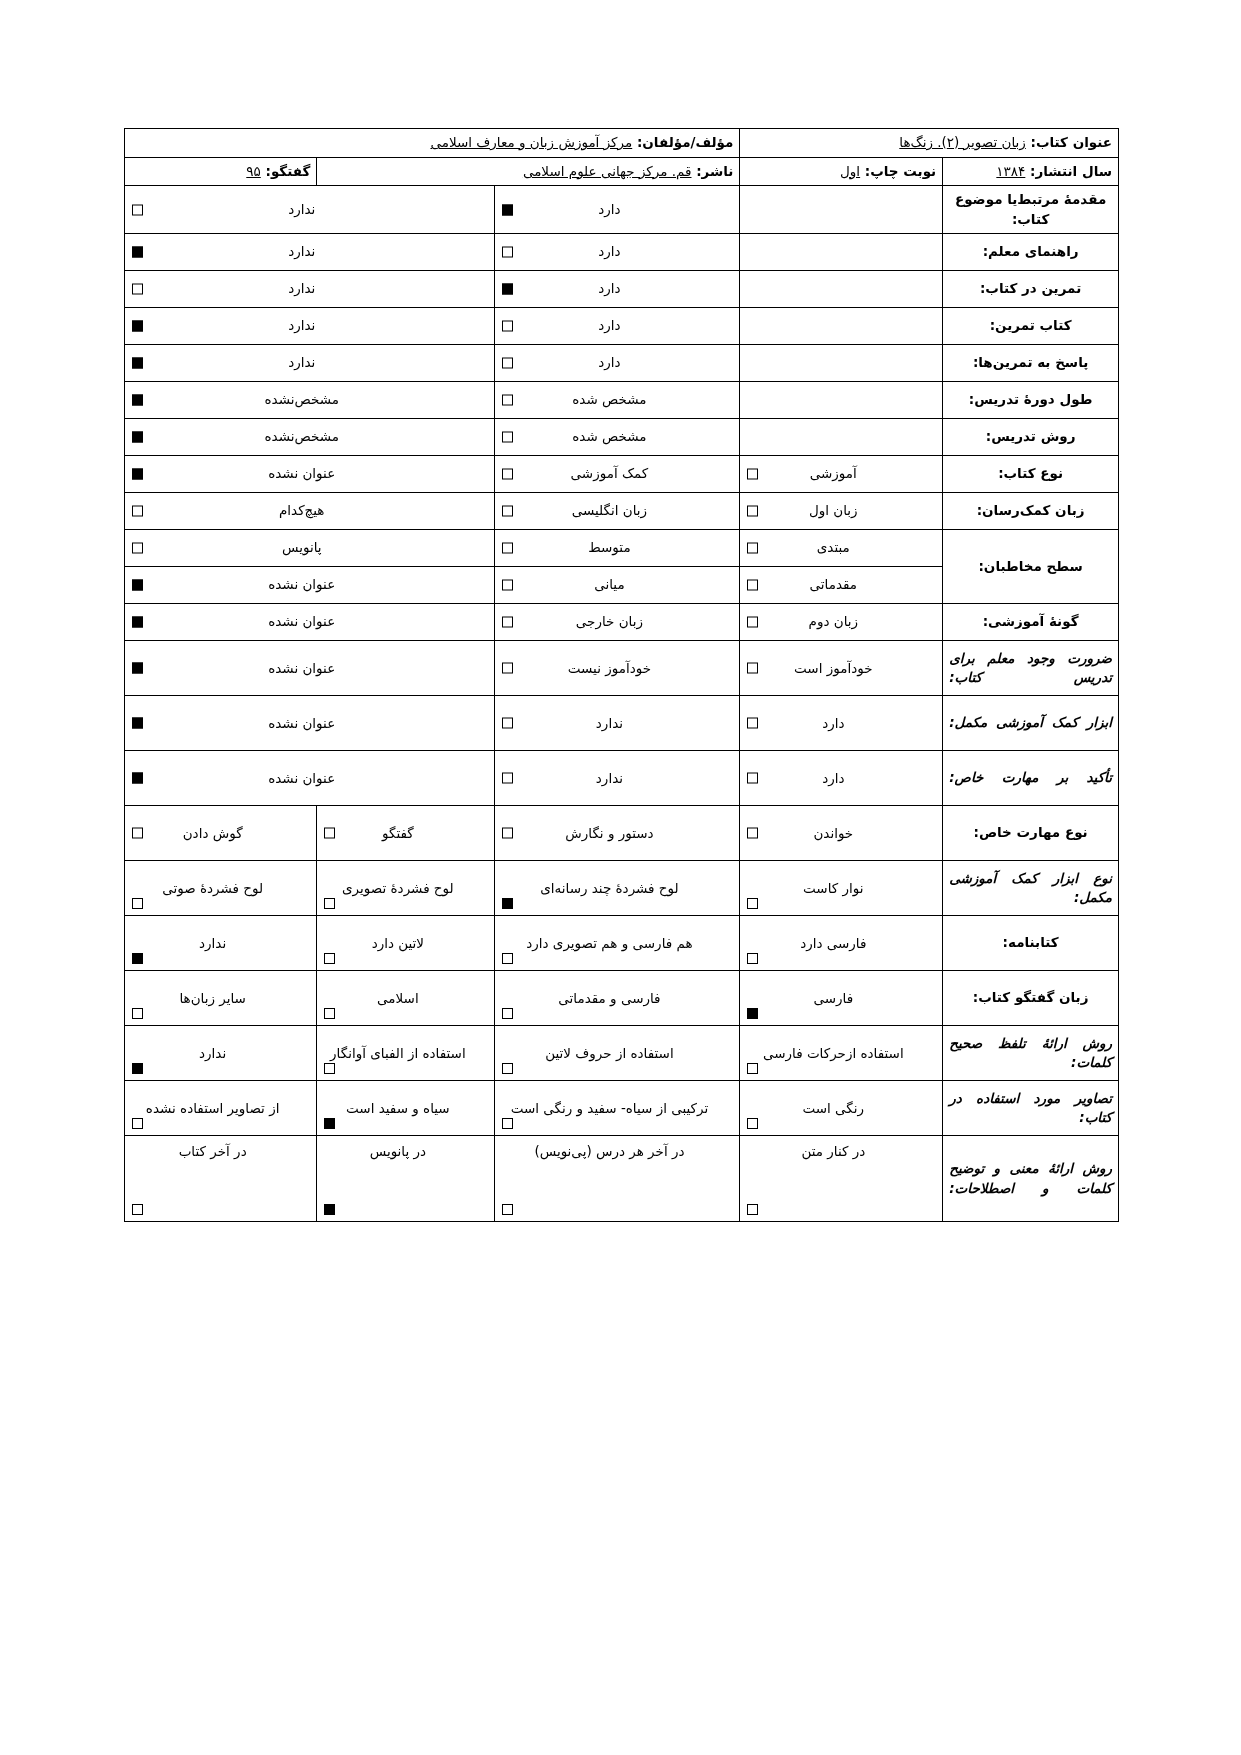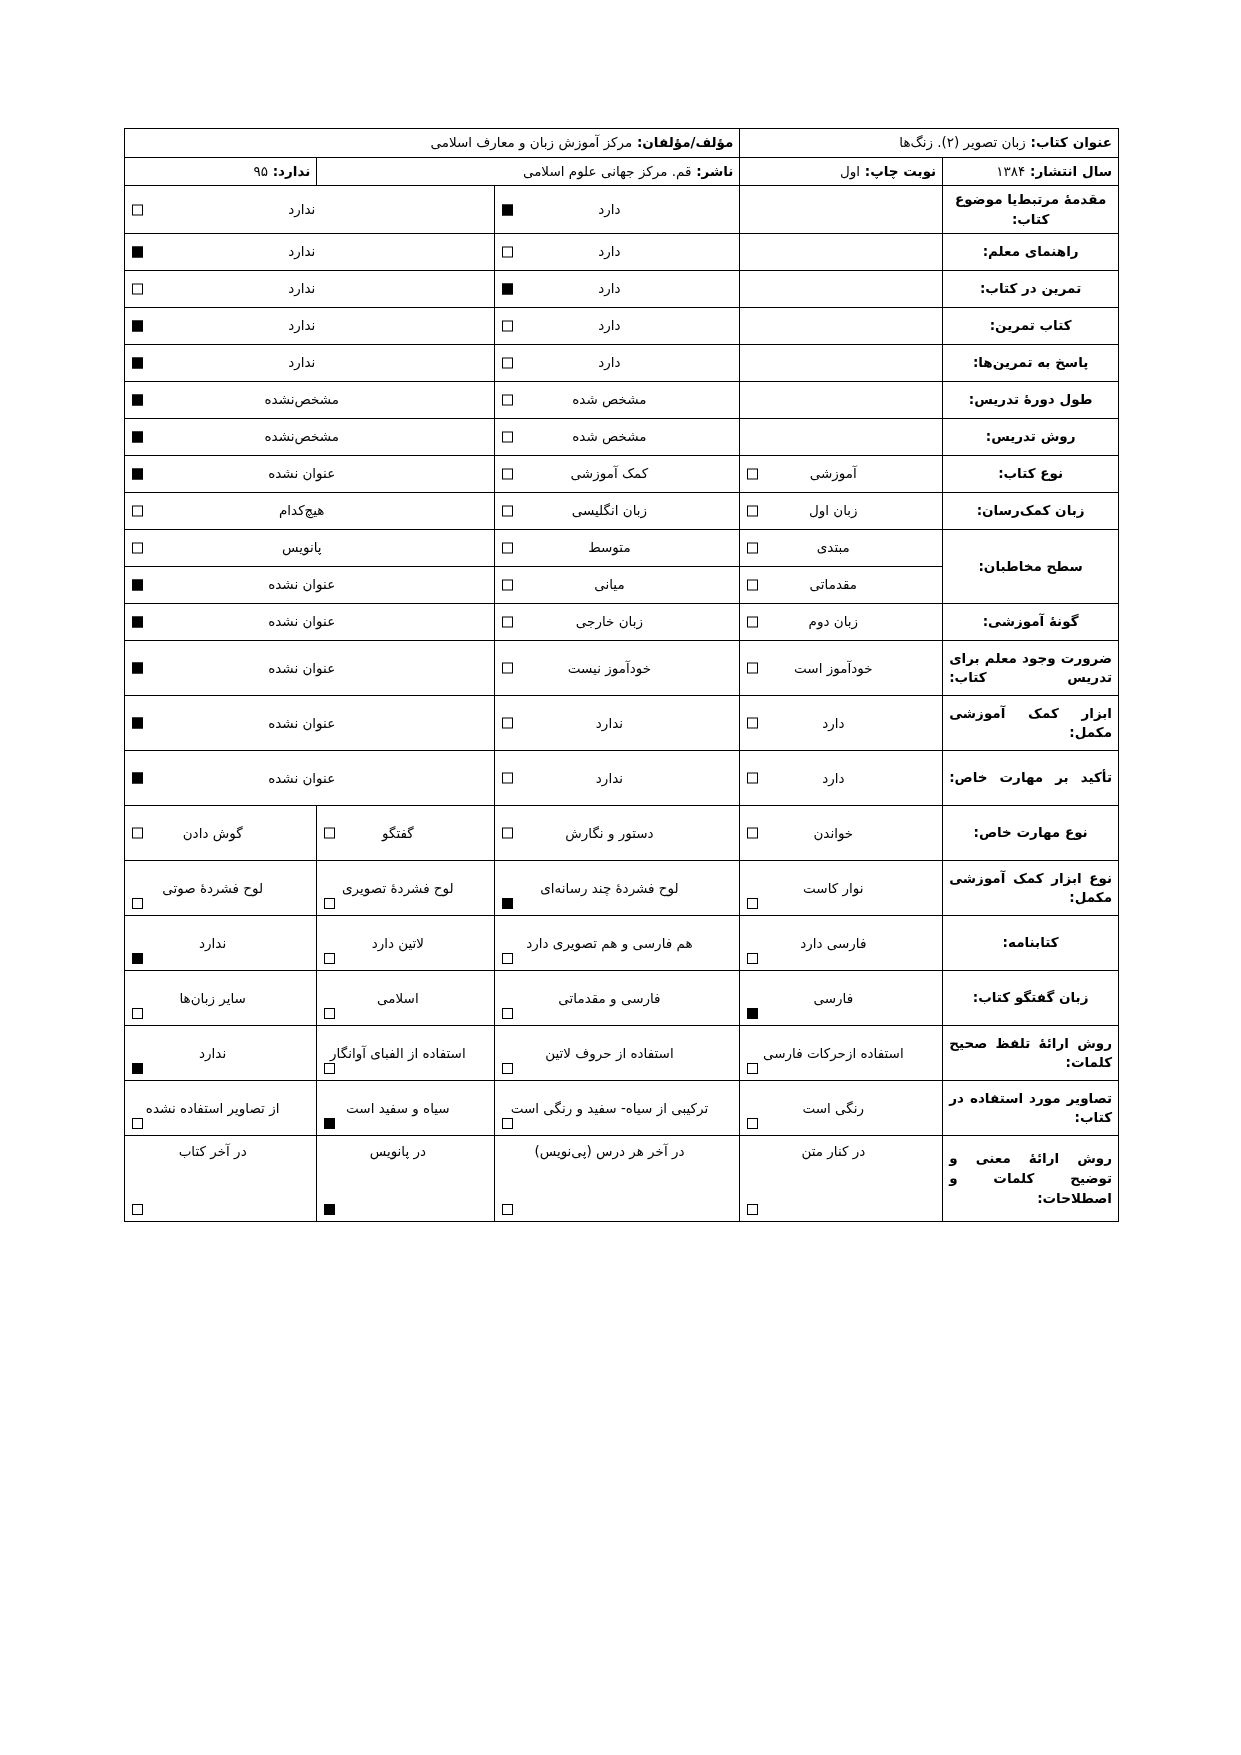--- a/index.html
+++ b/index.html
@@ -36,32 +36,33 @@
     vertical-align: middle;
     font-size: 13.5px;
     line-height: 1.45;
   }
   
   .hdr-cell {
     font-weight: bold;
     font-size: 14px;
   }
   .hdr-cell .lbl { font-weight: bold; text-align: center; }
-  .hdr-cell .val { font-weight: normal; }
+  .hdr-cell .val { font-weight: normal; text-decoration: underline; }
 
   
   .lab {
     font-weight: bold;
     font-size: 14.5px;
     text-align: center;
     width: 150px;
   }
   .lab.justify {
     text-align: justify;
     text-align-last: justify;
+    font-style: italic;
   }
   
   .opt {
     position: relative;
     height: 28px;
   }
   .opt .otext {
     display: block;
     text-align: center;
     font-size: 13.5px;
@@ -122,21 +123,21 @@
         </td>
         <td class="hdr-cell">
           <span class="lbl">نوبت چاپ:</span>
           <span class="val">اول</span>
         </td>
         <td class="hdr-cell" colspan="2">
           <span class="lbl">ناشر:</span>
           <span class="val">قم. مرکز جهانی علوم اسلامی</span>
         </td>
         <td class="hdr-cell">
-          <span class="lbl">ندارد:</span>
+          <span class="lbl">گفتگو:</span>
           <span class="val">۹۵</span>
         </td>
       </tr>
 
       <tr>
         <td class="lab">مقدمۀ مرتبط‌یا موضوع کتاب:</td>
         <td class="empty"></td>
         <td class="opt">
           <span class="box checked"></span>
           <span class="otext">دارد</span>

